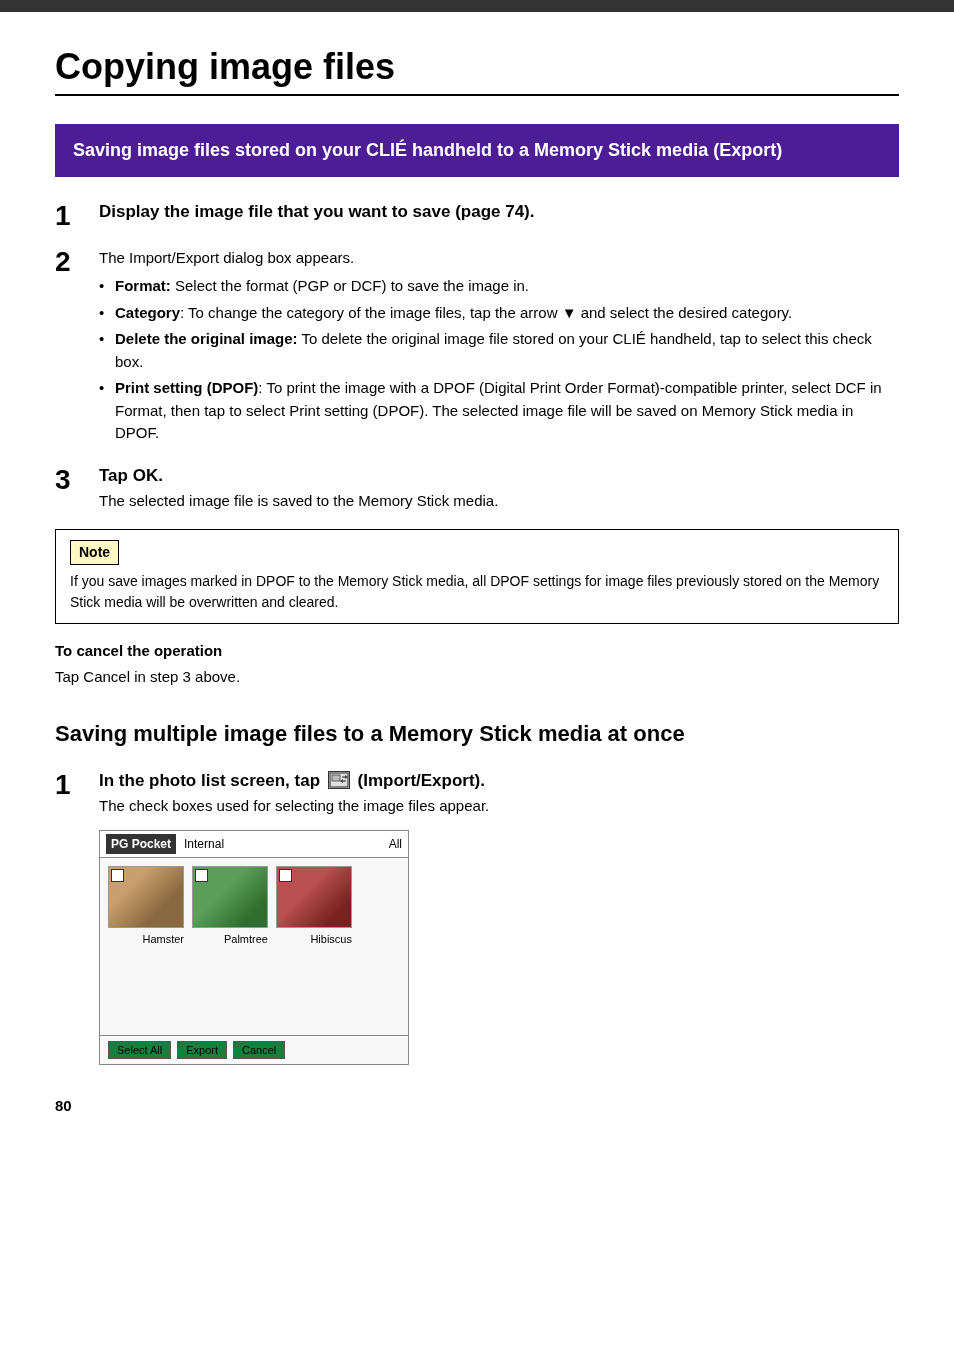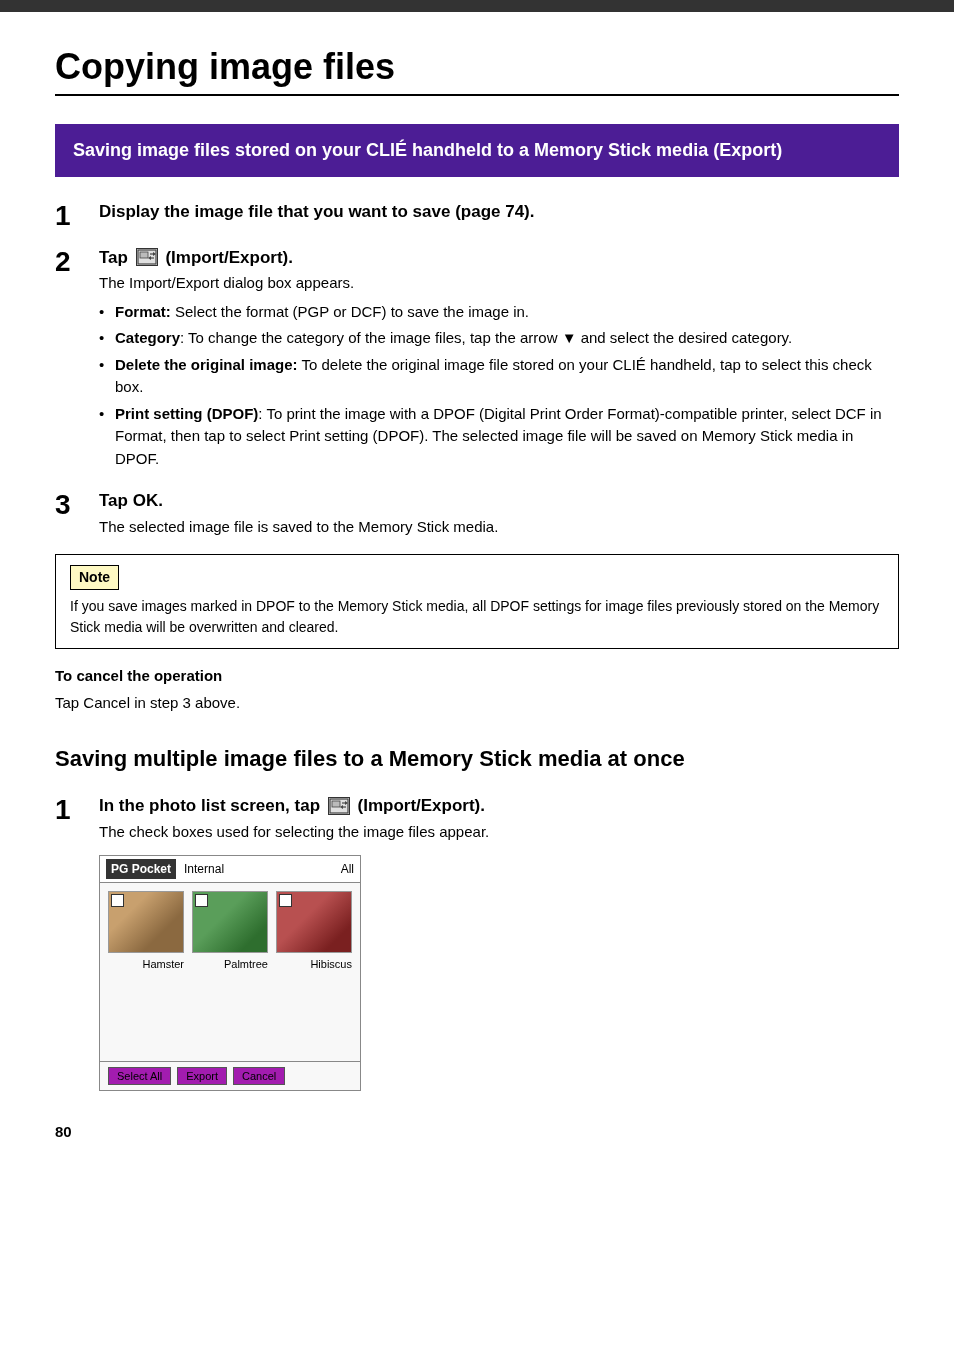--- a/index.html
+++ b/index.html
@@ -103,21 +103,21 @@
       margin-top: 10px;
     }
     .section-heading-2 {
       font-size: 22px;
       font-weight: bold;
       margin-top: 28px;
       margin-bottom: 18px;
     }
     .screenshot-box {
       border: 1.5px solid #888;
-      width: 262px;
+      width: 310px;
       margin-top: 12px;
       background: #f8f8f8;
       font-size: 12px;
     }
     .screenshot-toolbar {
       display: flex;
       align-items: center;
       border-bottom: 1px solid #888;
       padding: 3px 6px;
       background: #fff;
@@ -179,21 +179,21 @@
       font-size: 11px;
     }
     .screenshot-footer {
       border-top: 1px solid #888;
       padding: 5px 8px;
       display: flex;
       gap: 6px;
     }
     .screenshot-btn {
       border: 1px solid #555;
-      background: #a21caf;
+      background: #15803d;
       font-size: 11px;
       padding: 2px 8px;
       cursor: pointer;
     }
     .page-number {
       font-weight: bold;
       font-size: 15px;
       margin-top: 30px;
     }
     .import-export-icon {
@@ -225,34 +225,20 @@
   <div class="step-block">
     <div class="step-number">1</div>
     <div class="step-content">
       <span class="step-title">Display the image file that you want to save (page 74).</span>
     </div>
   </div>
 
   <div class="step-block">
     <div class="step-number">2</div>
     <div class="step-content">
-      <div class="step-title">
-        <span>Tap</span>
-        <span class="import-export-icon">
-          <svg width="20" height="16" viewBox="0 0 20 16">
-            <rect x="1" y="1" width="18" height="14" fill="#e0e0e0" stroke="#444" stroke-width="1.2"></rect>
-            <rect x="3" y="3" width="8" height="6" fill="#bbb" stroke="#444" stroke-width="0.8"></rect>
-            <line x1="13" y1="5" x2="17" y2="5" stroke="#444" stroke-width="1.2"></line>
-            <polygon points="16,3 19,5 16,7" fill="#444"></polygon>
-            <line x1="13" y1="9" x2="17" y2="9" stroke="#444" stroke-width="1.2"></line>
-            <polygon points="14,7 11,9 14,11" fill="#444"></polygon>
-          </svg>
-        </span>
-        <span>(Import/Export).</span>
-      </div>
       <div class="step-body">The Import/Export dialog box appears.</div>
       <ul class="bullet-list">
         <li><span class="bold-term">Format:</span> Select the format (PGP or DCF) to save the image in.</li>
         <li><span class="bold-term">Category</span>: To change the category of the image files, tap the arrow ▼ and select the desired category.</li>
         <li><span class="bold-term">Delete the original image:</span> To delete the original image file stored on your CLIÉ handheld, tap to select this check box.</li>
         <li><span class="bold-term">Print setting (DPOF)</span>: To print the image with a DPOF (Digital Print Order Format)-compatible printer, select DCF in Format, then tap to select Print setting (DPOF). The selected image file will be saved on Memory Stick media in DPOF.</li>
       </ul>
     </div>
   </div>
 

